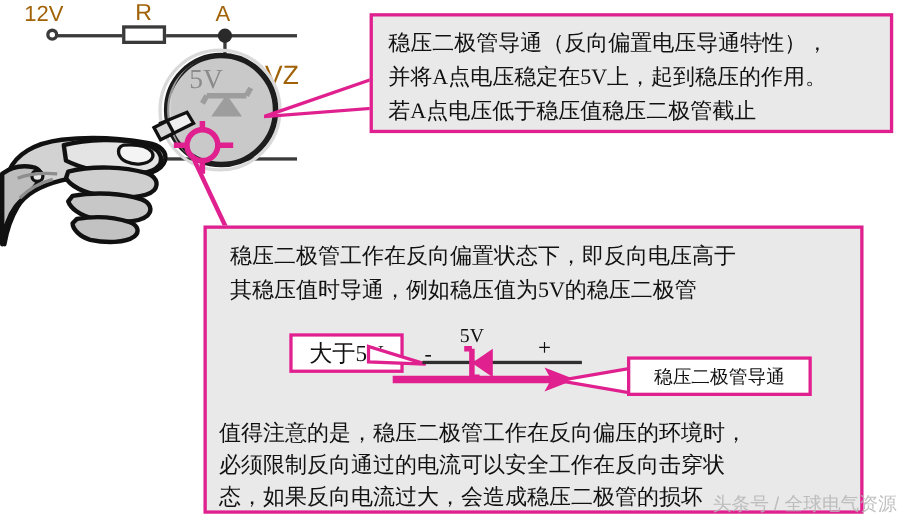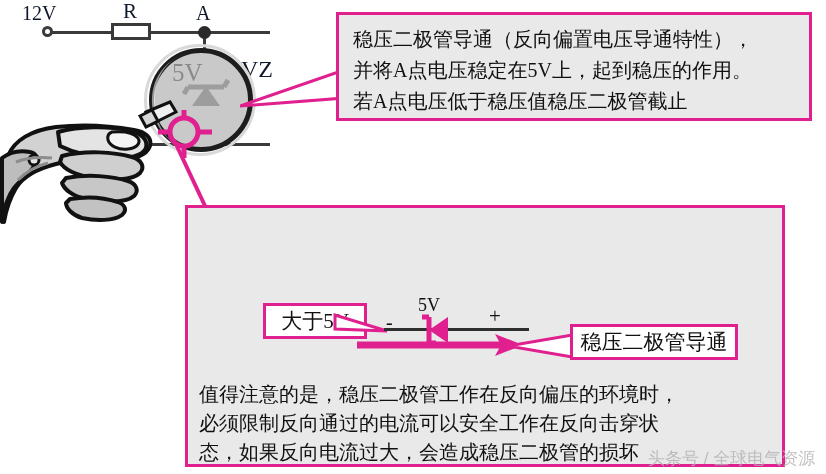--- a/index.html
+++ b/index.html
@@ -46,22 +46,22 @@
     background: #2a2a2a;
   }
   .resistor {
     position: absolute;
     border: 3px solid #3a3a3a;
     background: #ffffff;
     box-sizing: border-box;
   }
   .circuit-label {
     position: absolute;
-    font-family: Liberation Serif, serif;
-    color: #0f172a;
+    font-family: Liberation Sans, sans-serif;
+    color: #a16207;
     white-space: nowrap;
     line-height: 1;
   }
 
   
   .magnifier-lens {
     position: absolute;
     border-radius: 50%;
     background: #c9c9c9;
     border: 5px solid #1d1d1d;
@@ -226,20 +226,22 @@
 
   <div class="callout" style="left:336px; top:12px; width:476px; height:109px;">
     <div class="callout-text" style="padding:9px 0 0 14px; font-size:20px; line-height:31px;">稳压二极管导通（反向偏置电压导通特性），
 并将A点电压稳定在5V上，起到稳压的作用。
 若A点电压低于稳压值稳压二极管截止</div>
   </div>
 
   <div class="callout" style="left:185px; top:205px; width:600px; height:262px;">
   </div>
 
+  <div class="callout-text abs" style="left:209px; top:218px; width:560px; font-size:20px; line-height:31px;">稳压二极管工作在反向偏置状态下，即反向电压高于
+其稳压值时导通，例如稳压值为5V的稳压二极管</div>
 
   <div>
 
     <div class="tag-box" style="left:232px; top:303px; width:104px; height:36px; font-size:21px;margin-left:31px;">大于5V</div>
 
     <svg class="abs" style="left:333px; top:311px;" width="56" height="26" viewBox="0 0 56 26">
       <polygon points="54,20 2,4 2,18" fill="#ffffff" stroke="#e0208f" stroke-width="3"></polygon>
     </svg>
 
     <div class="diode-wire" style="left:384px; top:328px; width:145px;"></div>
@@ -256,21 +258,21 @@
 
     <svg class="abs" style="left:355px; top:333px;" width="170" height="26" viewBox="0 0 170 26">
       <path d="M2,12 L146,12" stroke="#e0208f" stroke-width="7" fill="none"></path>
       <polygon points="168,12 140,1 146,12 140,23" fill="#e0208f"></polygon>
     </svg>
 
     <svg class="abs" style="left:508px; top:332px;" width="72" height="30" viewBox="0 0 72 30">
       <polygon points="0,14 70,2 70,26" fill="#ffffff" stroke="#e0208f" stroke-width="3"></polygon>
     </svg>
 
-    <div class="tag-box" style="left:570px; top:324px; width:168px; height:36px; font-size:21px;">稳压二极管导通</div>
+    <div class="tag-box" style="left:570px; top:324px; width:168px; height:36px; font-size:17px;">稳压二极管导通</div>
   </div>
 
   <div class="callout-text abs" style="left:199px; top:380px; width:580px; font-size:20px; line-height:29px;">值得注意的是，稳压二极管工作在反向偏压的环境时，
 必须限制反向通过的电流可以安全工作在反向击穿状
 态，如果反向电流过大，会造成稳压二极管的损坏</div>
 
   <div class="watermark" style="left:648px; top:447px; font-size:17px;">头条号 / 全球电气资源</div>
 
 </div>
 

